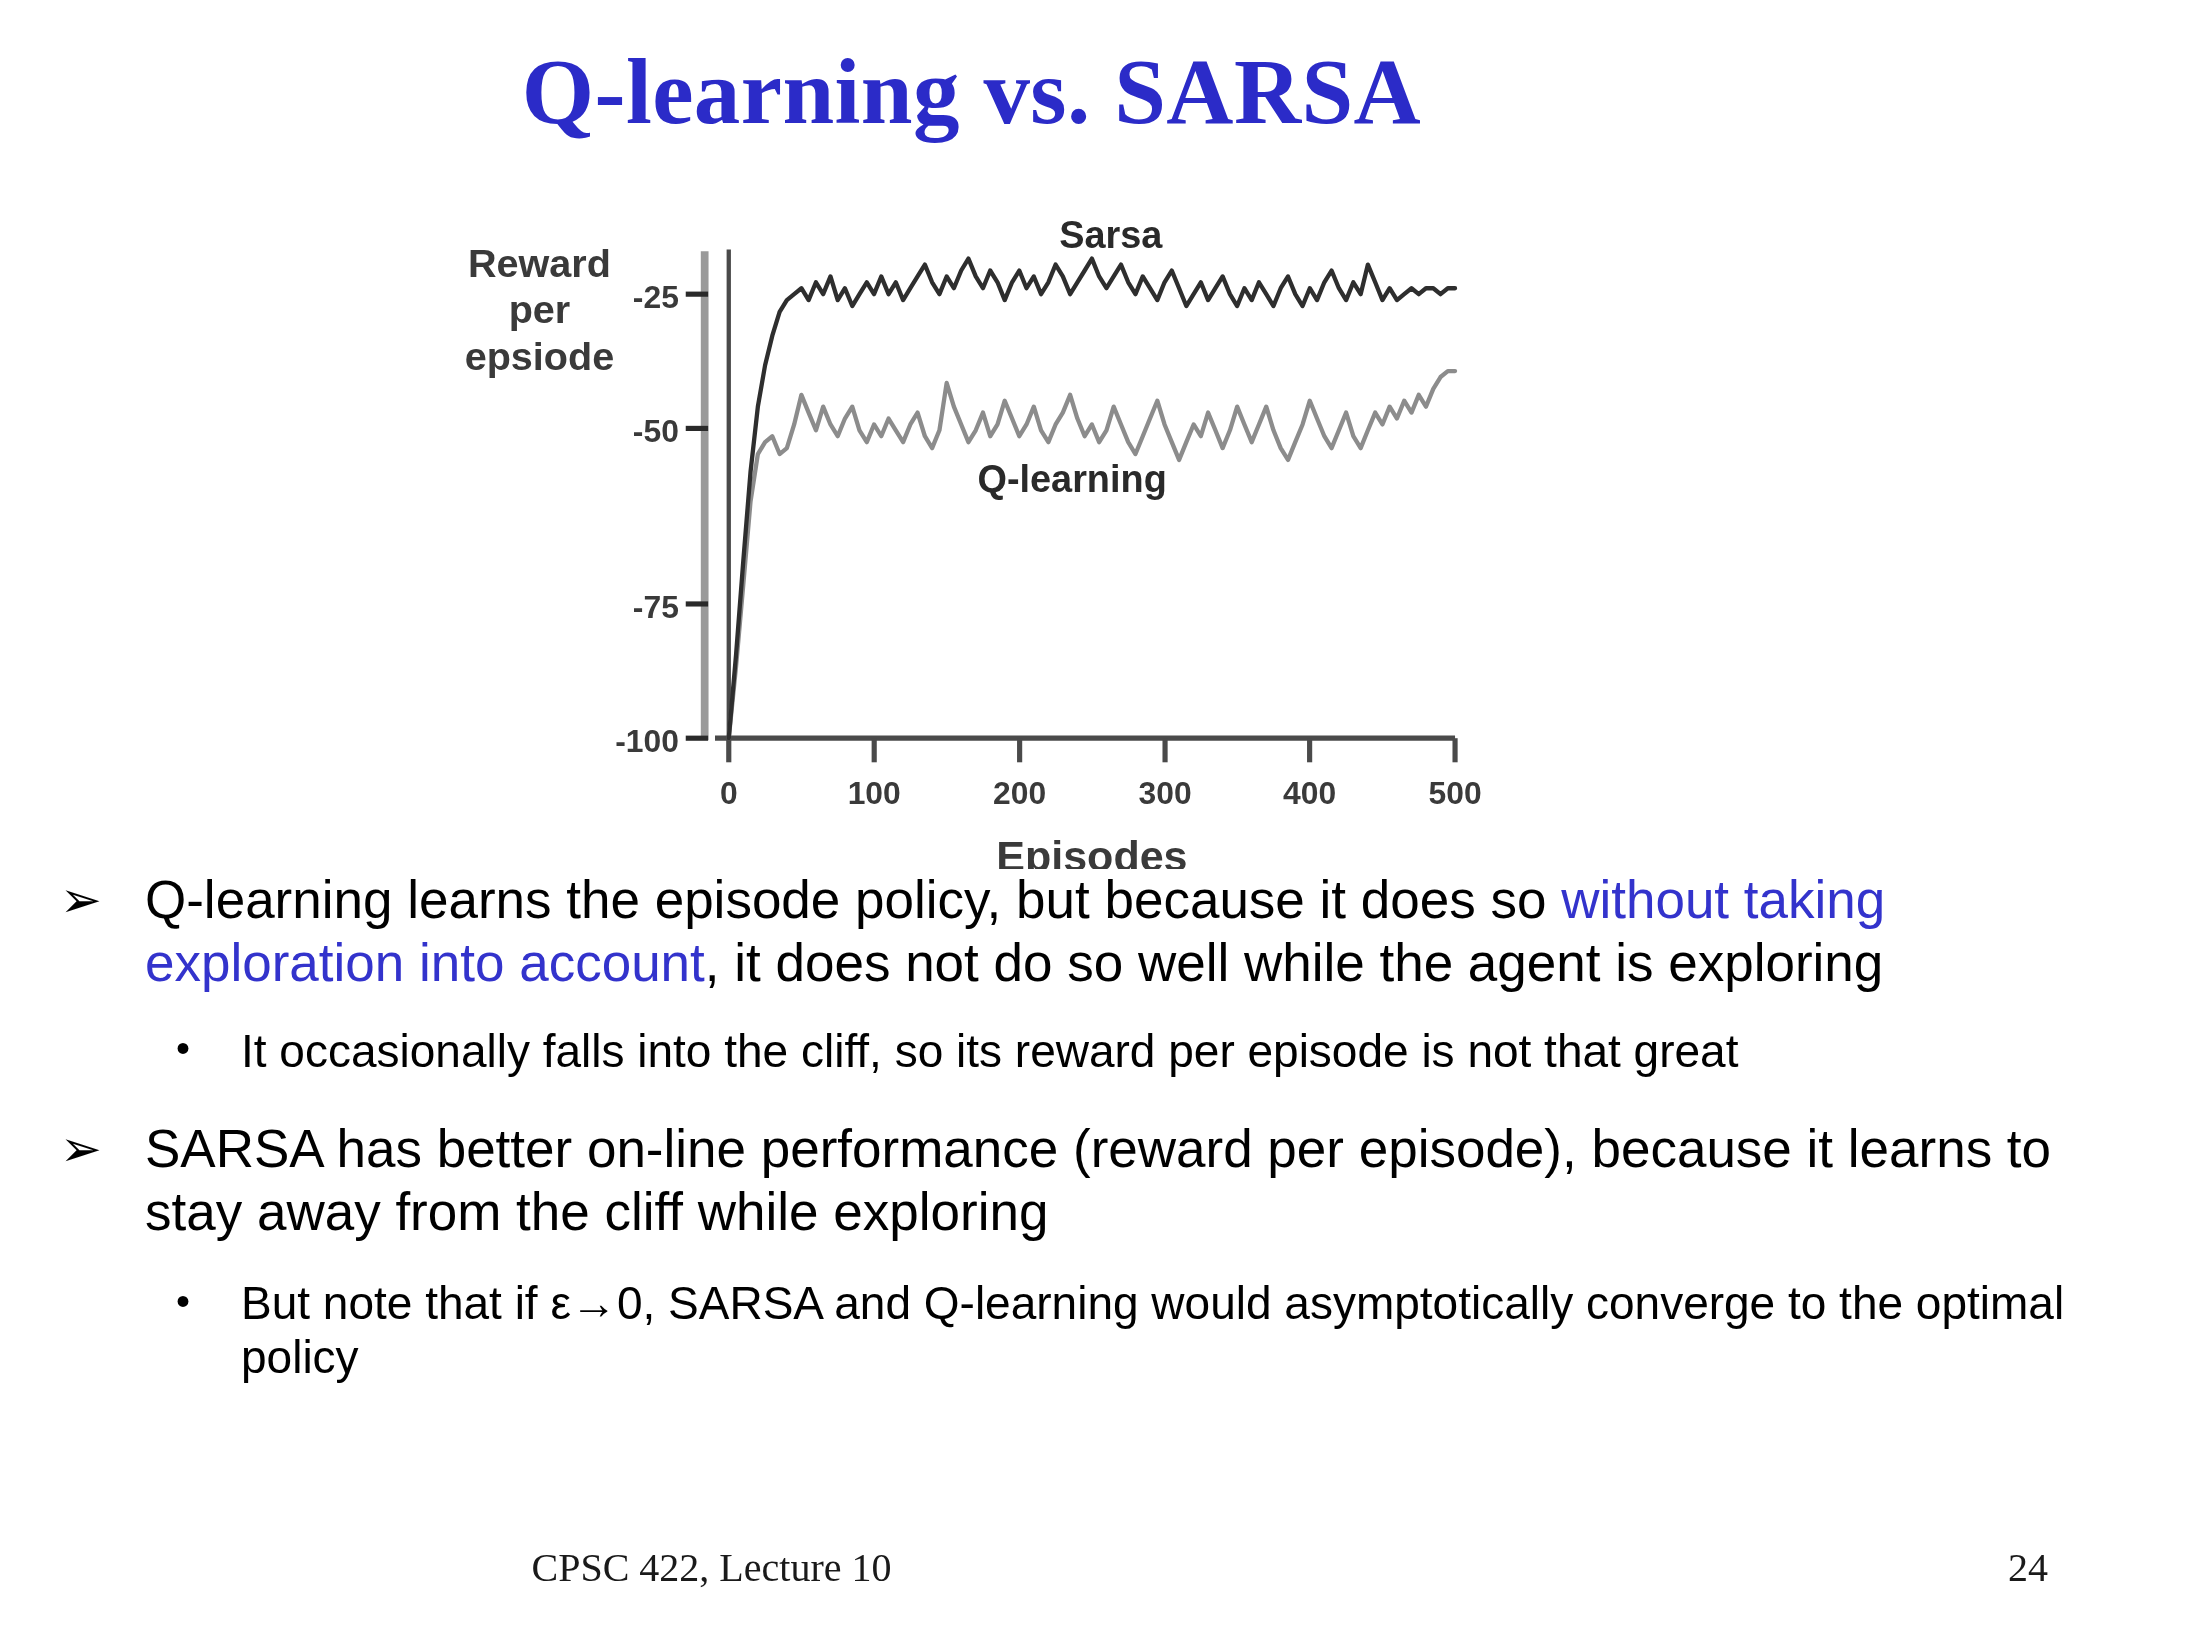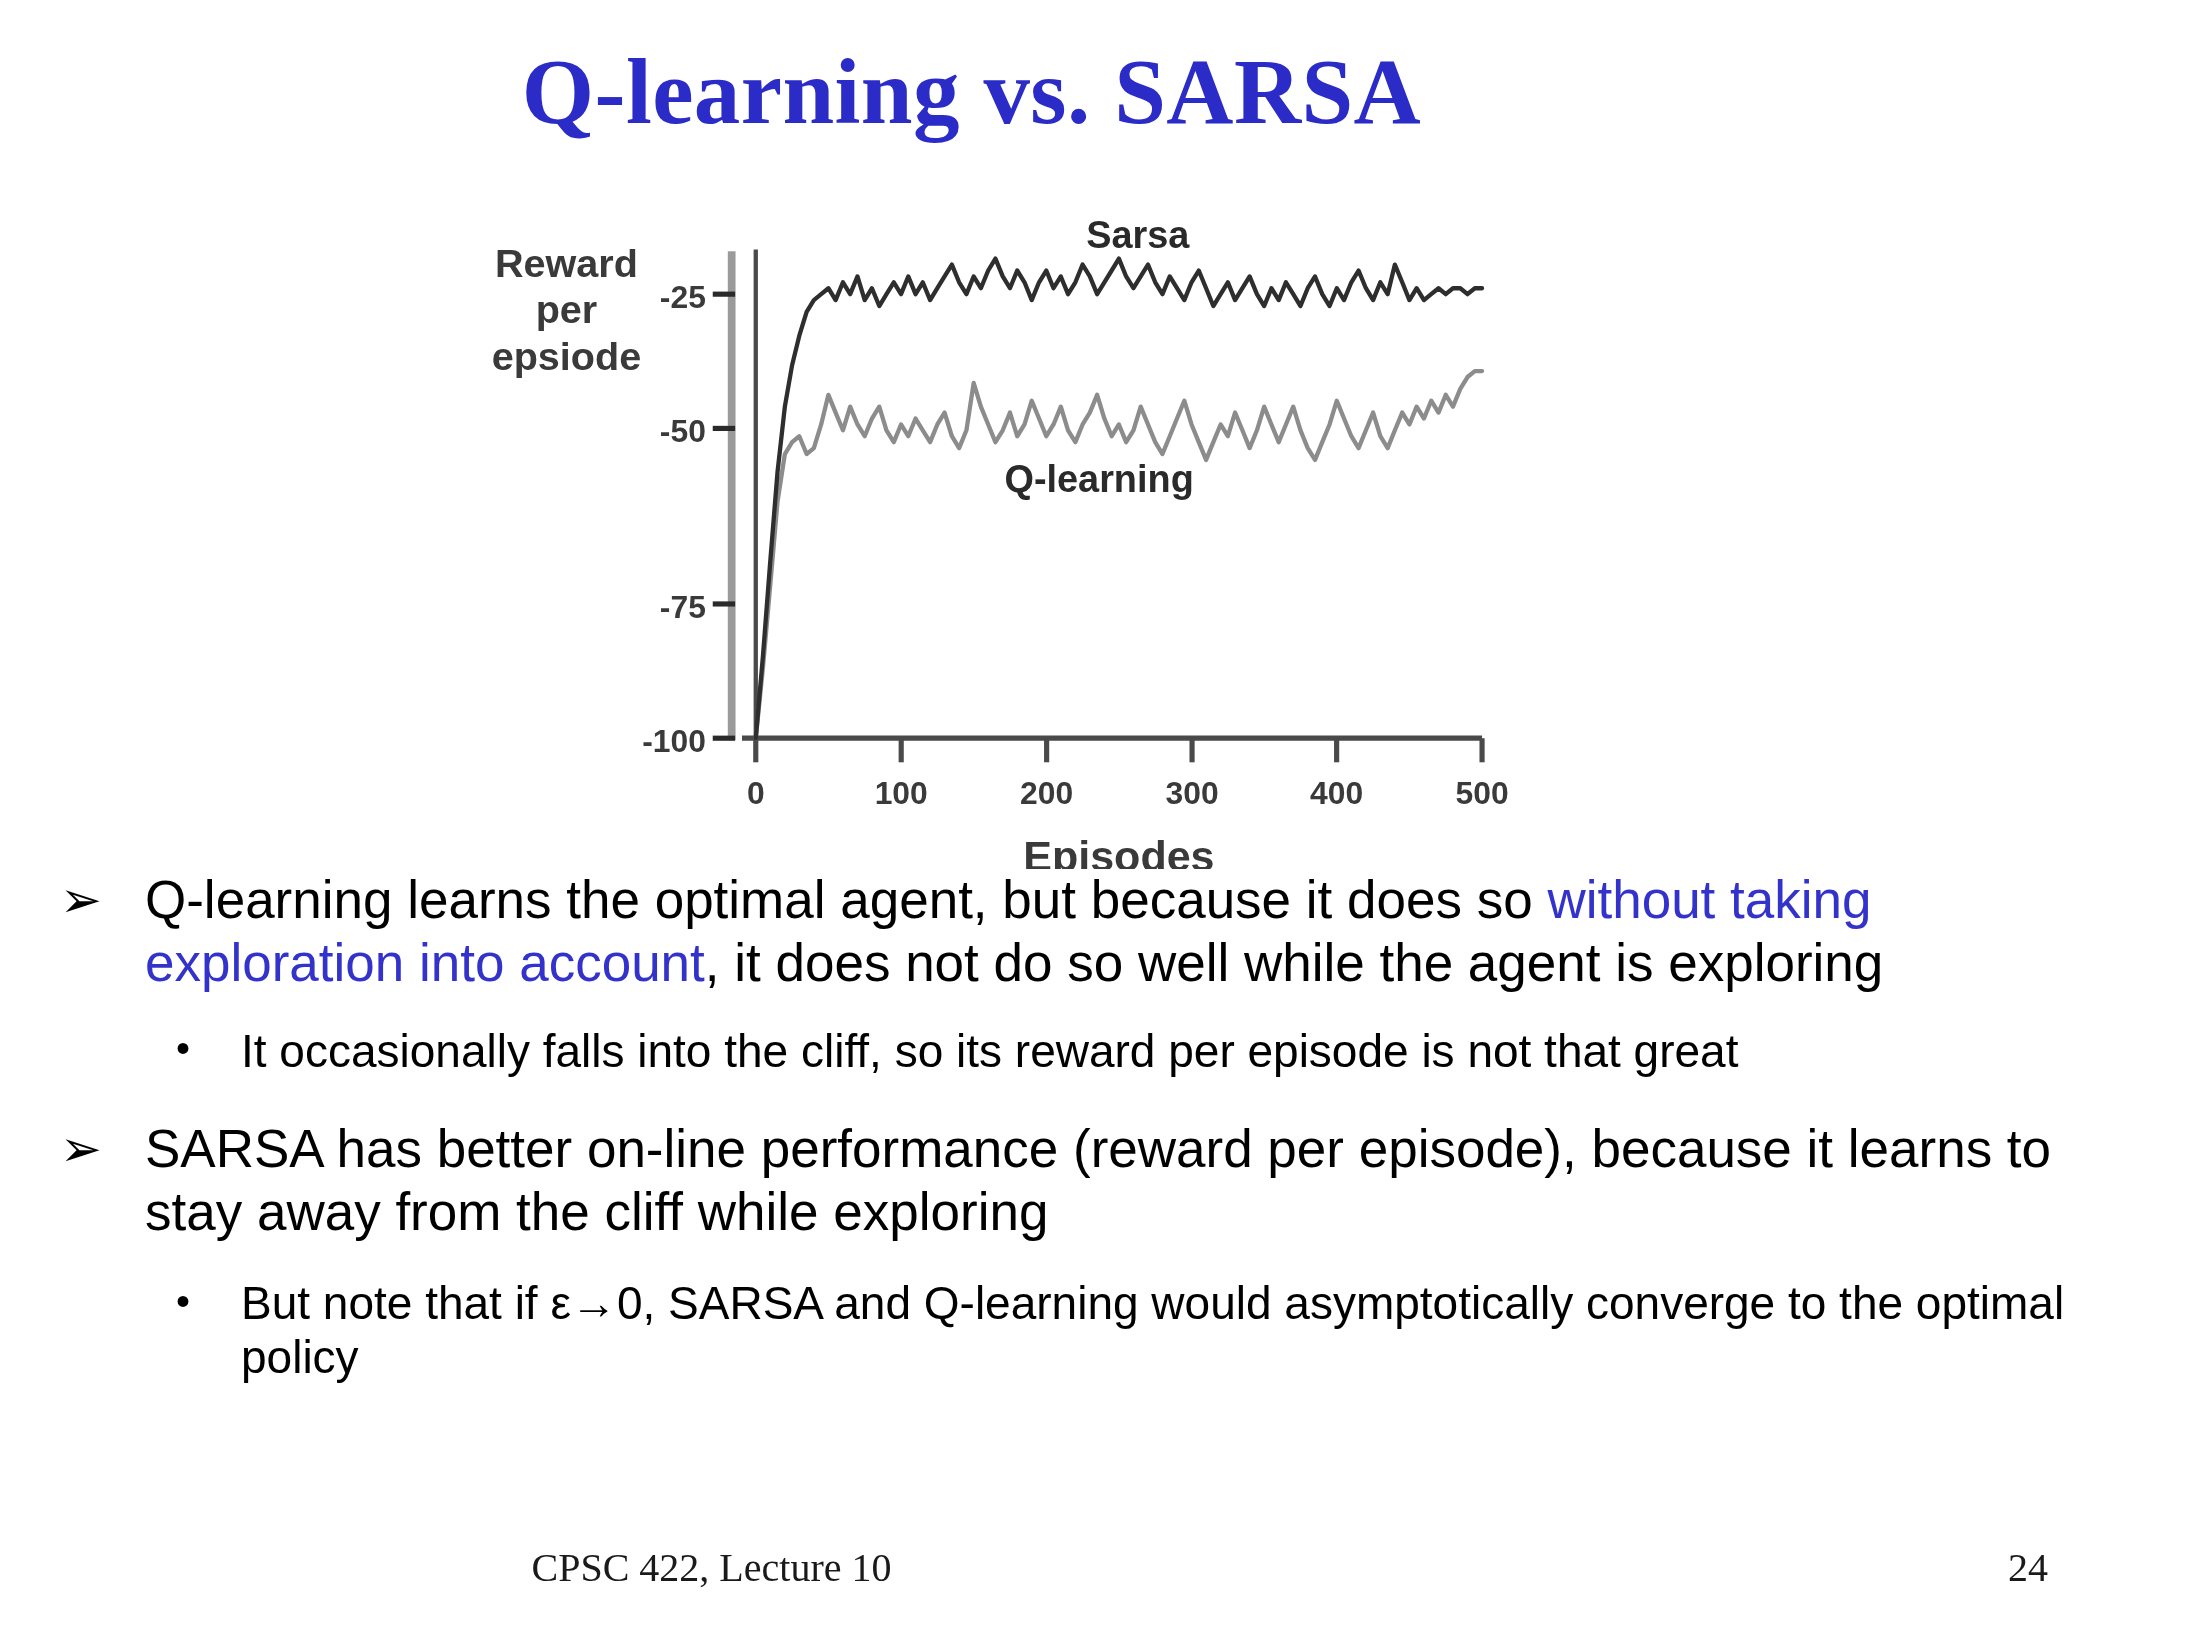--- a/index.html
+++ b/index.html
@@ -21,21 +21,21 @@
     font-weight:bold;
     font-size:93px;
     line-height:1.0;
     color:#2b2bc8;
     letter-spacing:0.4px;
   }
 
   
   #figure{
     position:absolute;
-    left:458px; top:215px;
+    left:431px; top:215px;
     width:1222px; height:654px;
   }
   #chart-svg{ display:block; }
 
   
   #body{
     position:absolute;
     left:0; top:869px;
     width:2203px;
   }
@@ -147,21 +147,21 @@
 
     <text x="790" y="38" text-anchor="middle" font-family="Liberation Sans, sans-serif" font-size="44" font-weight="bold" fill="#2a2a2a">Sarsa</text>
     <text x="745" y="322" text-anchor="middle" font-family="Liberation Sans, sans-serif" font-size="44" font-weight="bold" fill="#2a2a2a">Q-learning</text>
   </svg>
 </div>
 
 <div id="body">
 
   <div class="lvl1">
     <span class="marker">➢</span>
-    <span>Q-learning learns the optimal agent, but because it does so </span><span class="blue">without taking exploration into account</span><span>, it does not do so well while the agent is exploring</span>
+    <span>Q-learning learns the episode policy, but because it does so </span><span class="blue">without taking exploration into account</span><span>, it does not do so well while the agent is exploring</span>
   </div>
 
   <div class="gap-a"></div>
 
   <div class="lvl2">
     <span class="marker">•</span>
     <span>It occasionally falls into the cliff, so its reward per episode is not that great</span>
   </div>
 
   <div class="gap-b"></div>

